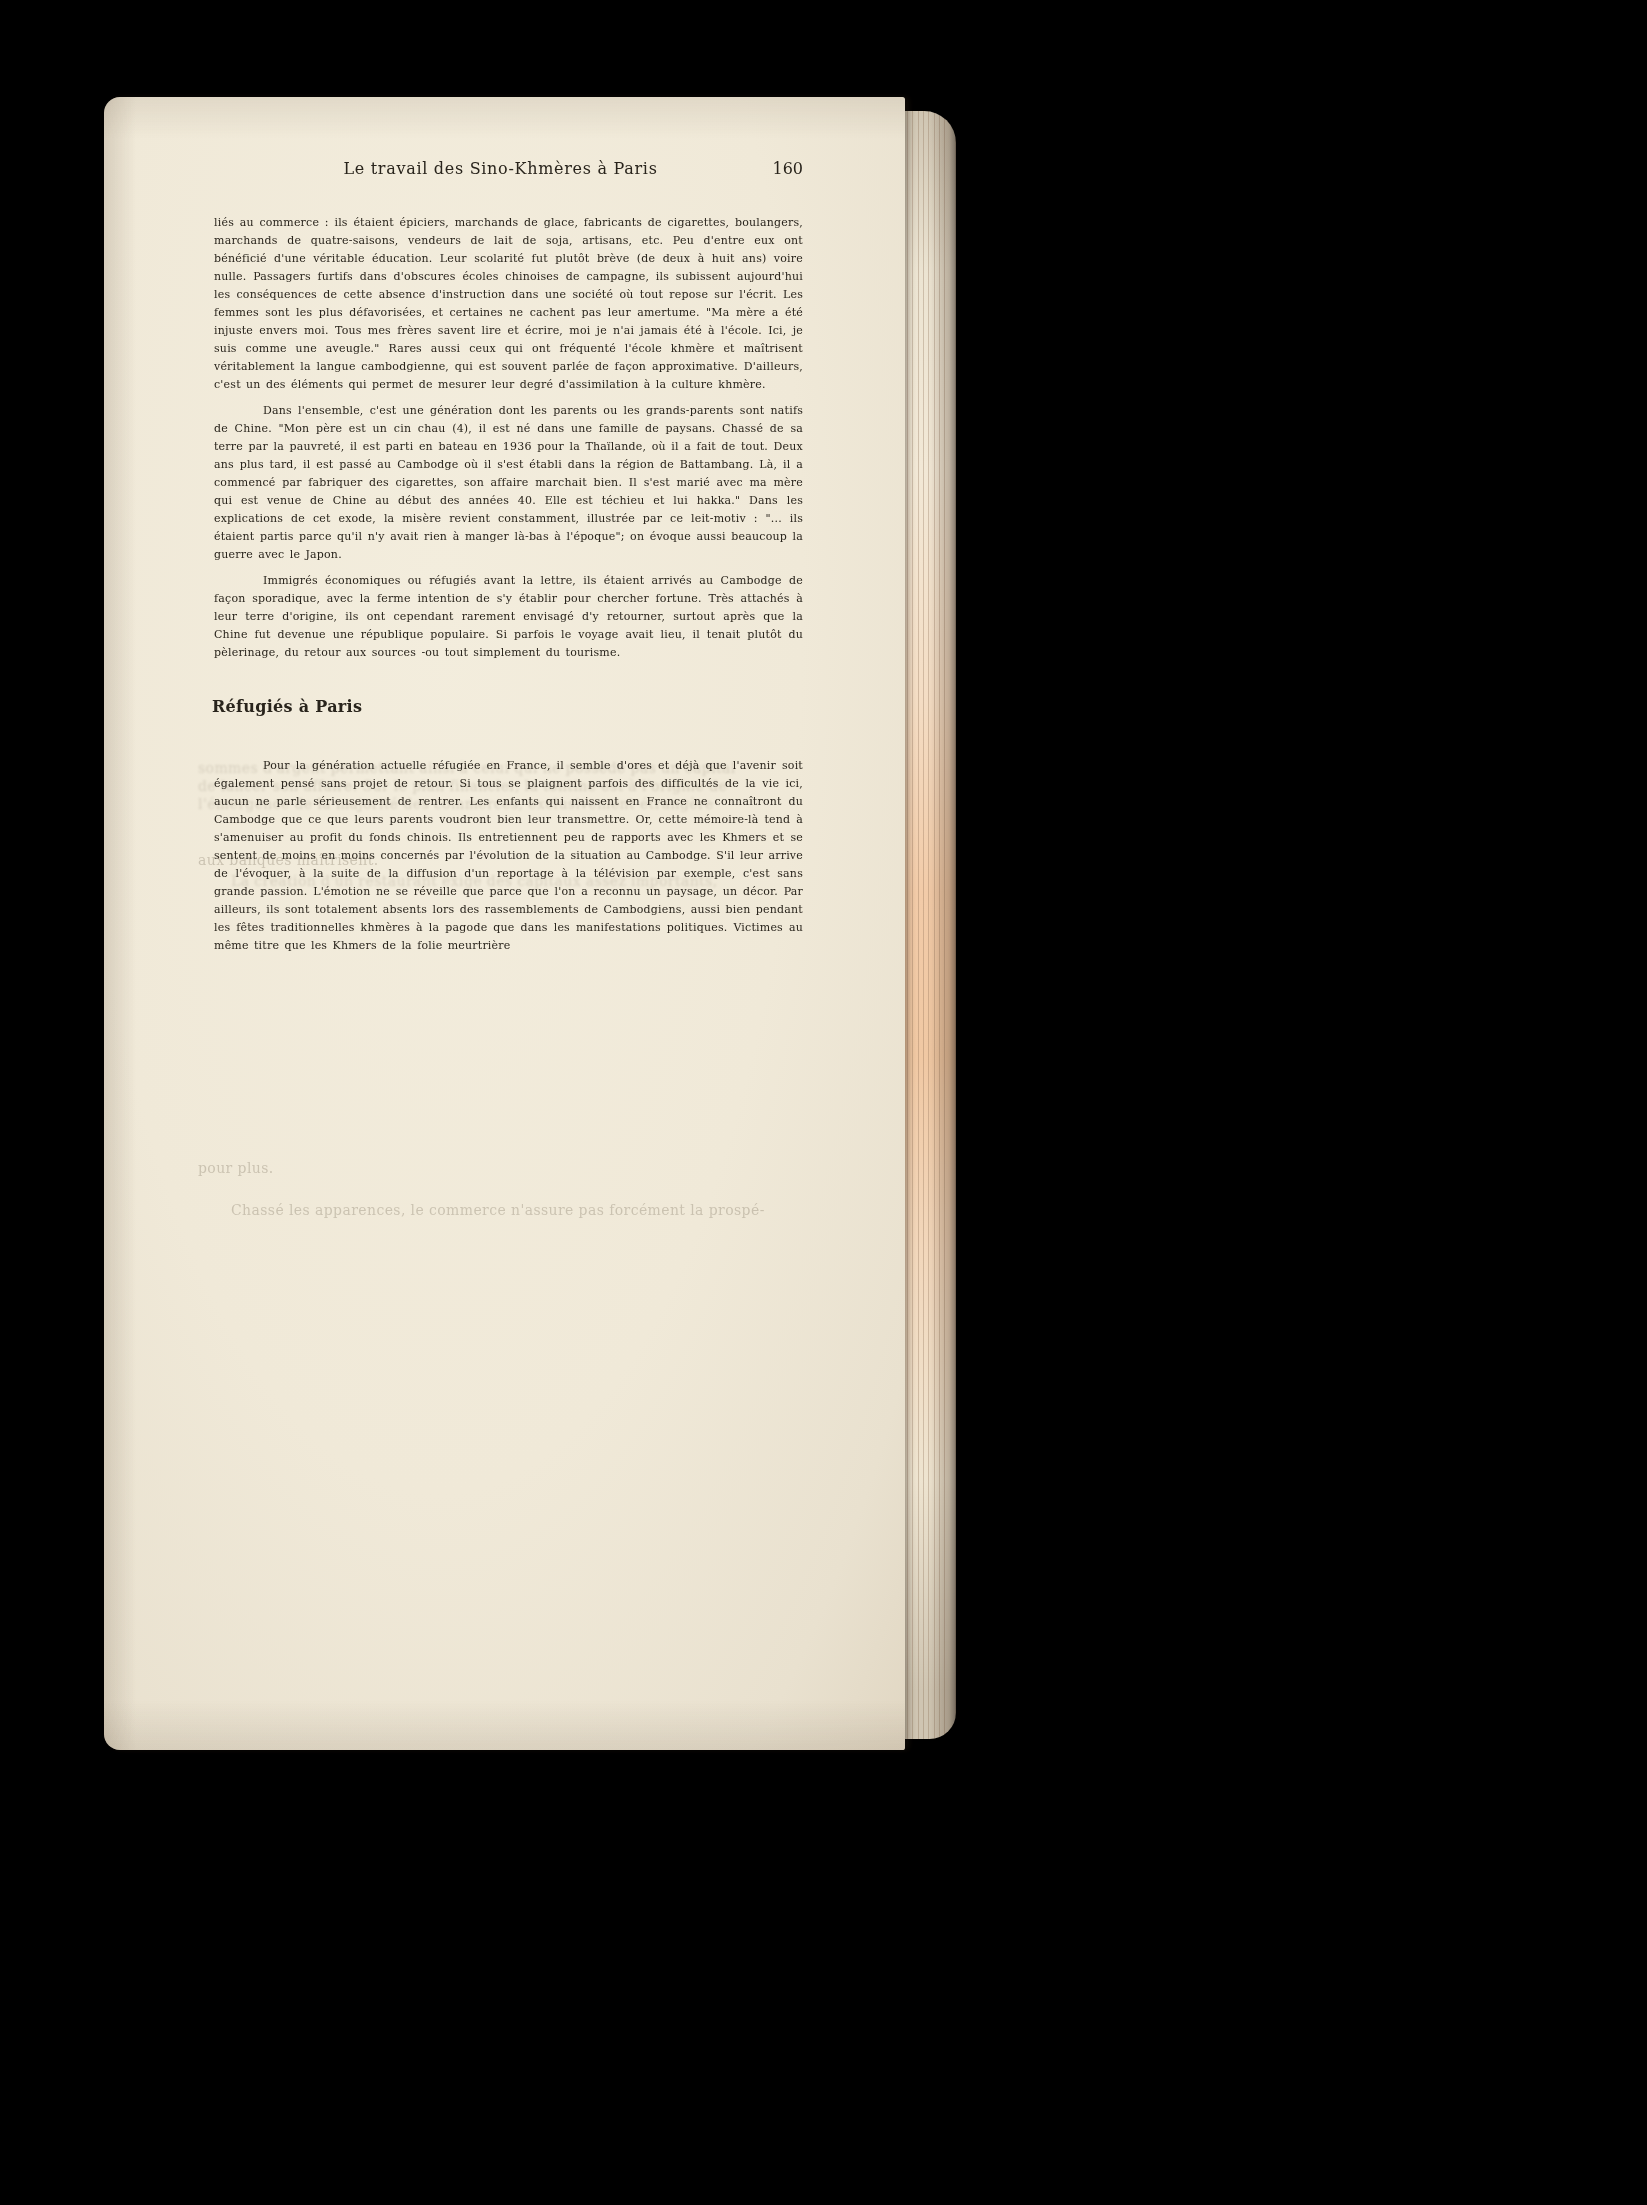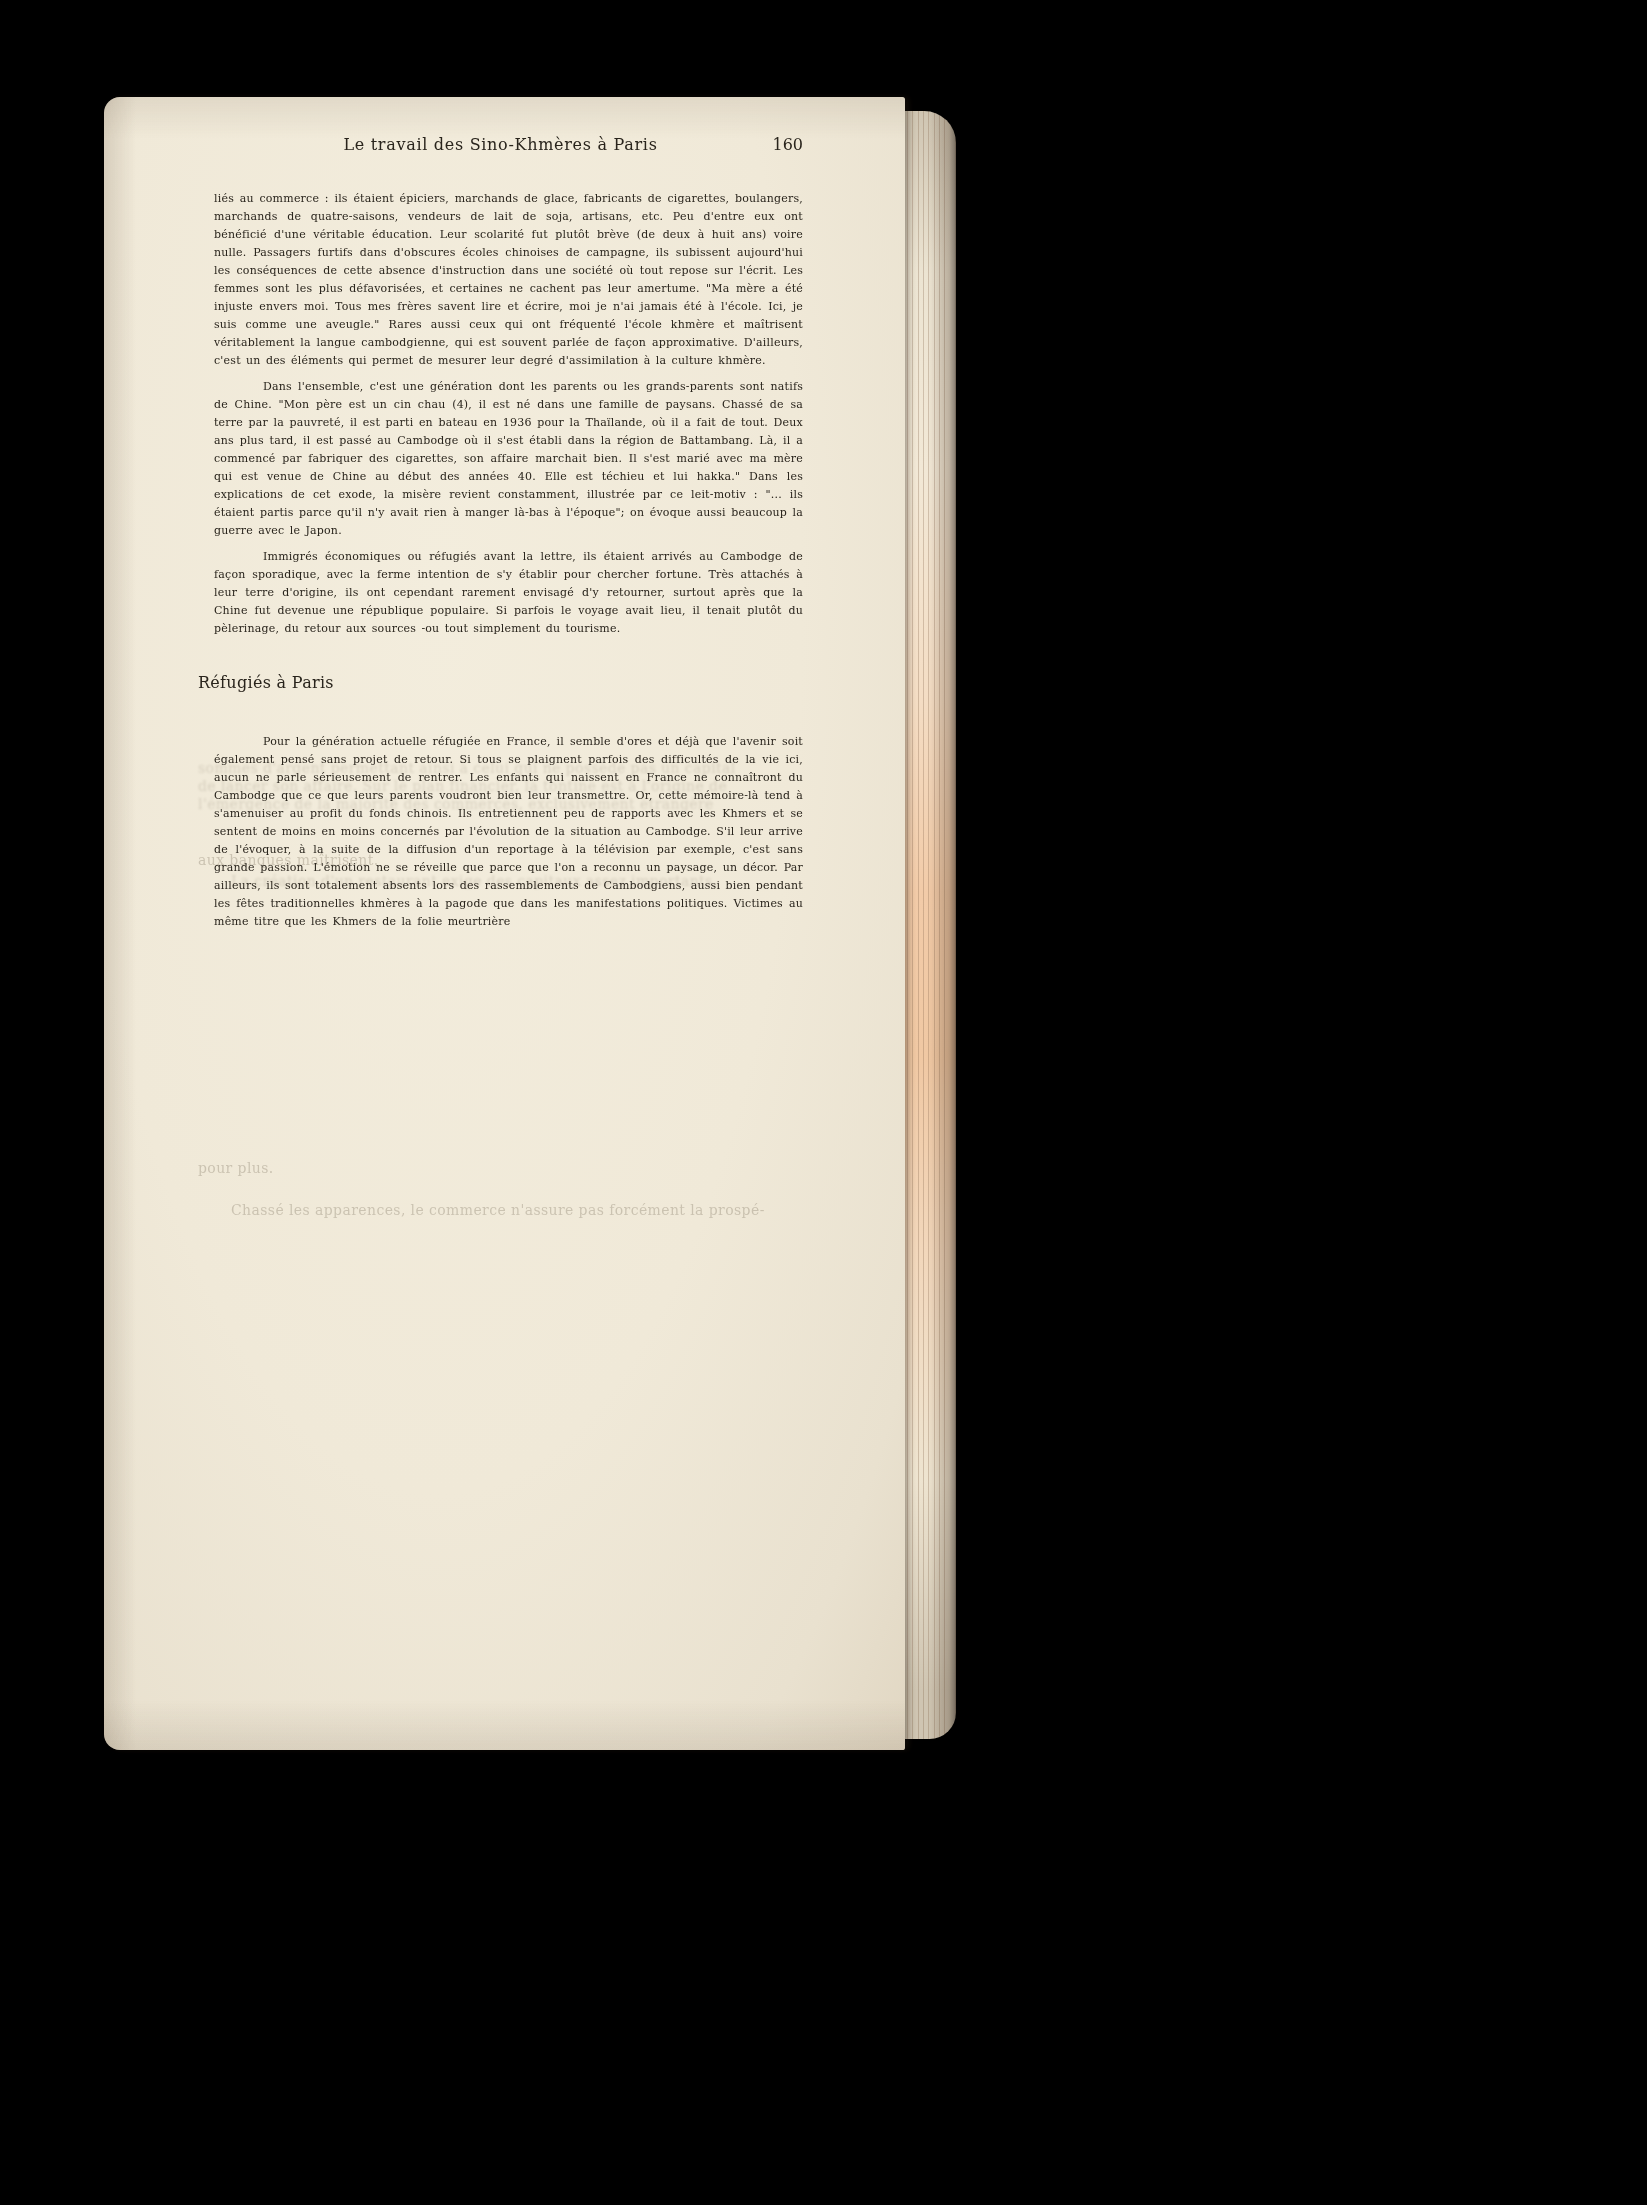--- a/index.html
+++ b/index.html
@@ -35,41 +35,41 @@
   .sheet::before {
     content: ""; position: absolute; inset: 0; border-radius: inherit; pointer-events: none;
     background:
       linear-gradient(to right, rgba(90,70,50,0.16), rgba(0,0,0,0) 4%),
       linear-gradient(to bottom, rgba(90,70,50,0.10), rgba(0,0,0,0) 2.5%),
       linear-gradient(to top, rgba(90,70,50,0.12), rgba(0,0,0,0) 3%);
   }
 
   .content {
     position: absolute; inset: 0;
-    padding: 38px 102px 0 94px;
+    padding: 62px 102px 0 94px;
     color: #29241c;
   }
 
   .header { position: relative; height: 20px; margin-bottom: 35px; }
   .header .title { text-align: center; font-size: 16px; letter-spacing: 0.7px; }
   .header .pagenum { position: absolute; right: 0; top: 0; font-size: 16px; }
 
   p.para {
     margin: 0 0 8px 16px;
     font-size: 11px;
     line-height: 18px;
     text-align: justify;
     letter-spacing: 0.2px;
     word-spacing: 1.6px;
   }
   p.indent { text-indent: 49px; }
 
   h2.section {
-    font-size: 16px; font-weight: normal;
-    margin: 35px 0 41px 0;
+    font-size: 16px; font-weight: bold;
+    margin: 35px 0 41px 14px;
     letter-spacing: 0.3px;
   }
 
   strong.boldterm { font-weight: normal; }
   .ul { text-underline-offset: 1.8px; }
 
   
   .ghost {
     position: absolute; white-space: nowrap; pointer-events: none;
     color: #7d725f; font-size: 14px; letter-spacing: 0.4px;

